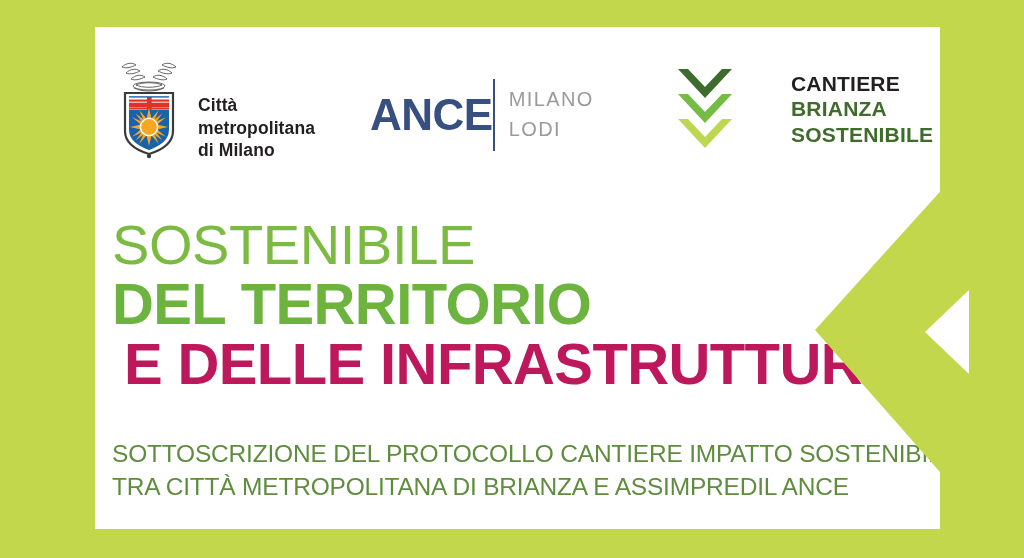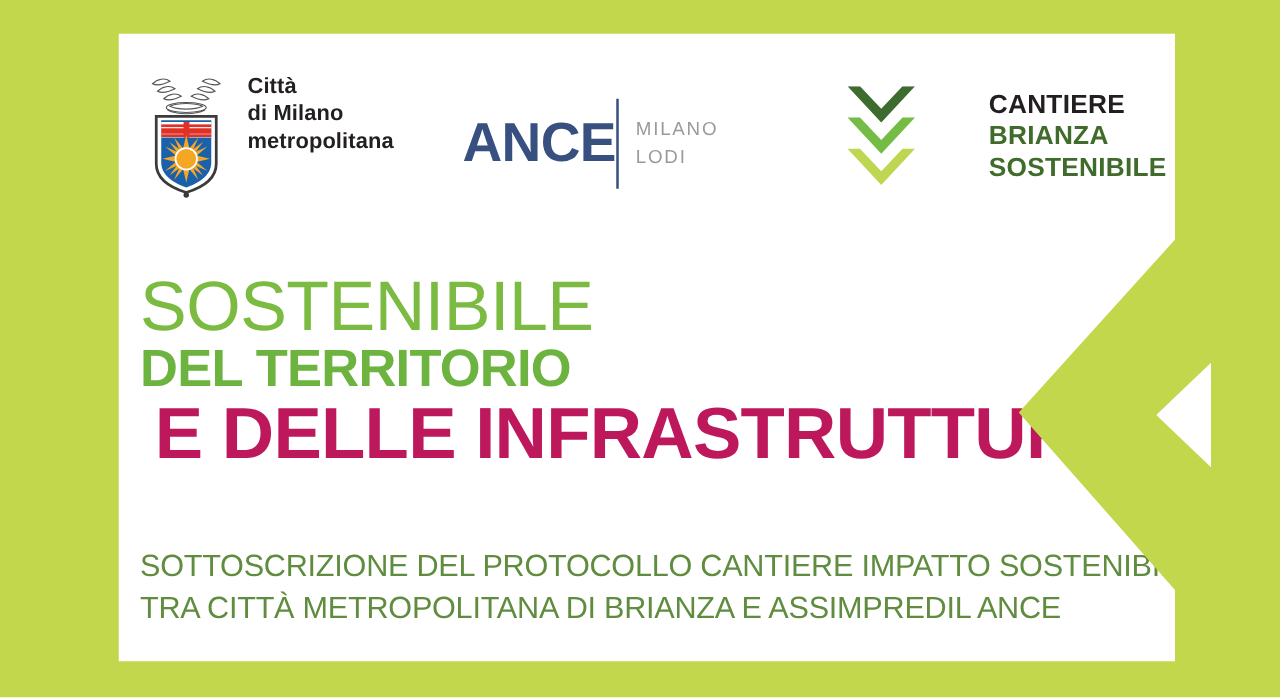--- a/index.html
+++ b/index.html
@@ -59,21 +59,21 @@
     width: 845px;
     height: 165px;
   }
 
   
   .cm-logo {
     position: absolute;
     left: 17px;
     top: 30px;
     display: flex;
-    align-items: flex-start;
+    align-items: flex-end;
   }
   .cm-crest {
     position: relative;
     width: 74px;
     height: 104px;
   }
   .cm-crest svg { display: block; }
   .cm-words {
     margin-left: 12px;
     color: #231f20;
@@ -102,21 +102,21 @@
     align-self: center;
   }
   .ance-divider {
     width: 2px;
     background: #37507f;
     margin-right: 14px;
   }
   .ance-cities {
     align-self: center;
     color: #9a9a9a;
-    font-size: 15px;
+    font-size: 20px;
     line-height: 1.48;
     letter-spacing: 1.4px;
     white-space: nowrap;
   }
 
   
   .cis-logo {
     position: absolute;
     left: 583px;
     top: 42px;
@@ -155,21 +155,21 @@
     letter-spacing: 0px;
   }
   .hl-light {
     font-size: 56px;
     font-weight: normal;
     line-height: 0.99;
     color: #7cbb42;
     letter-spacing: -0.4px;
   }
   .hl-bold-mid {
-    font-size: 42px;
+    font-size: 58px;
     font-weight: bold;
     line-height: 1.02;
     color: #6cb33f;
     letter-spacing: -0.6px;
     margin-top: 2px;
   }
   .hl-bold-dark {
     font-size: 58px;
     font-weight: bold;
     line-height: 1.02;
@@ -250,22 +250,22 @@
                 </g>
                 <circle cx="0" cy="0" r="8.6" fill="#f5a623" stroke="#ffffff" stroke-width="1.4"></circle>
               </g>
             </g>
 
             <circle cx="37" cy="99" r="2.2" fill="#3b3b3b"></circle>
           </svg>
         </div>
         <div class="cm-words">
           <div>Città</div>
+          <div>metropolitana</div>
           <div>di Milano</div>
-          <div>metropolitana</div>
         </div>
       </div>
 
       <div class="ance-logo">
         <div class="ance-mark">ANCE</div>
         <div class="ance-divider"></div>
         <div class="ance-cities">
           <div>MILANO</div>
           <div>LODI</div>
         </div>

